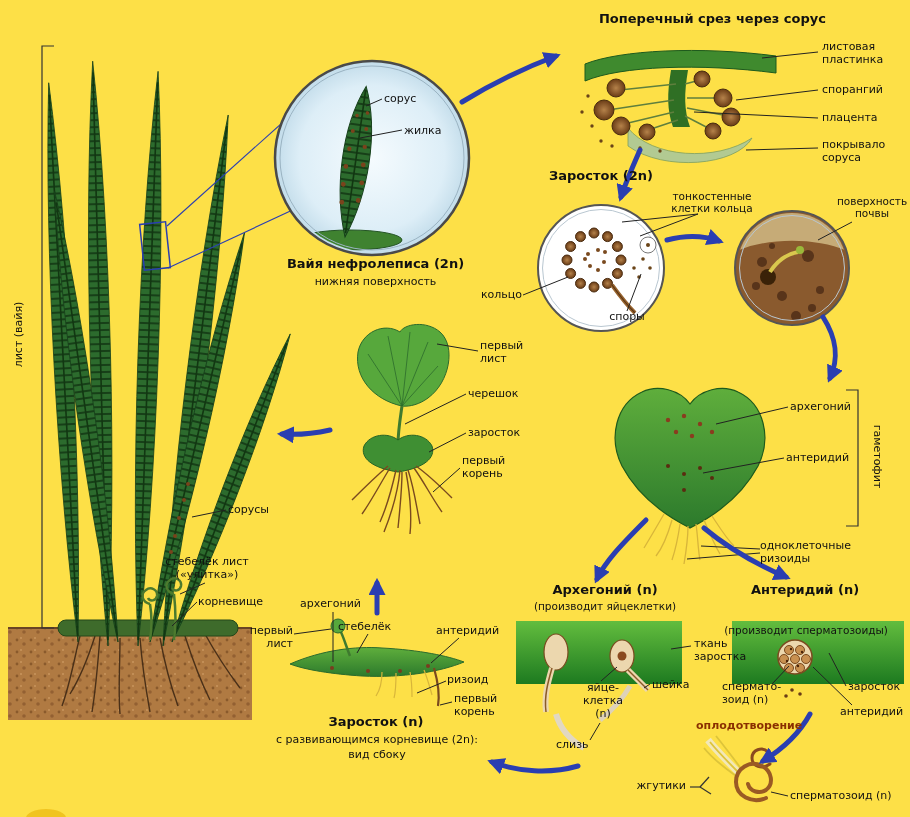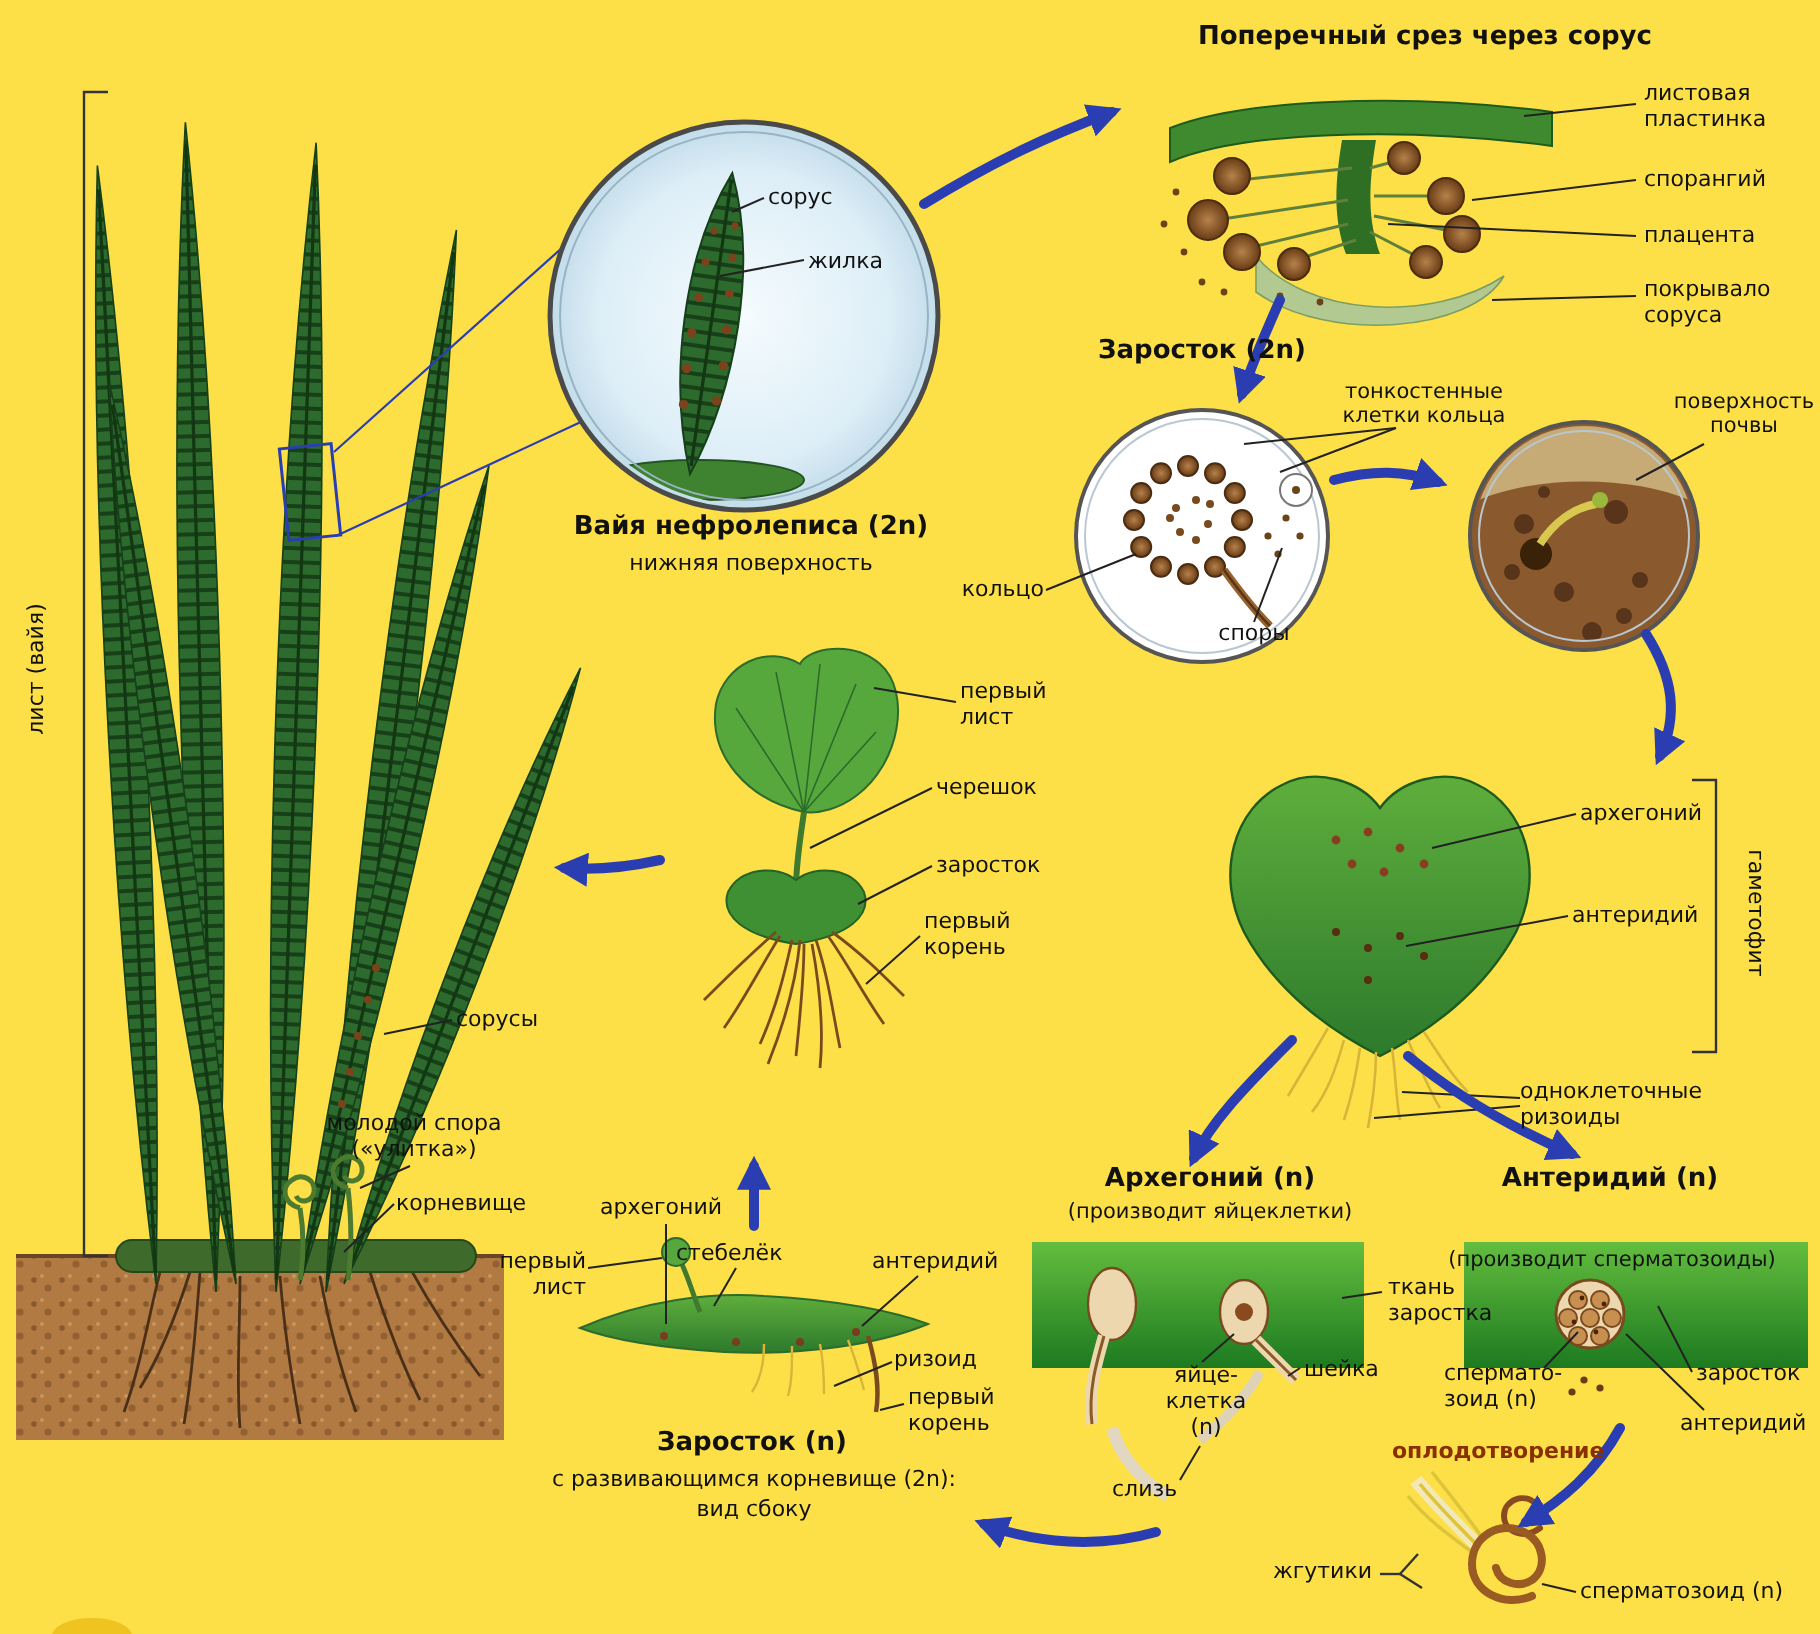--- a/index.html
+++ b/index.html
@@ -438,21 +438,21 @@
 <div class="lbl r" style="left:476px;top:289px;width:46px">кольцо</div>
 <div class="lbl c" style="left:604px;top:311px;width:46px">споры</div>
 
 <div class="lbl hdg c" style="left:268px;top:257px;width:215px">Вайя нефролеписа (2n)</div>
 <div class="lbl c" style="left:268px;top:276px;width:215px">нижняя поверхность</div>
 <div class="lbl" style="left:384px;top:93px;width:50px">сорус</div>
 <div class="lbl" style="left:404px;top:125px;width:50px">жилка</div>
 
 <div class="lbl c" style="left:-27px;top:328px;width:92px;transform:rotate(-90deg)">лист (вайя)</div>
 <div class="lbl" style="left:228px;top:504px;width:60px">сорусы</div>
-<div class="lbl c" style="left:158px;top:556px;width:98px">молодой спора («улитка»)</div>
+<div class="lbl c" style="left:158px;top:556px;width:98px">стебелёк лист («улитка»)</div>
 <div class="lbl" style="left:198px;top:596px;width:72px">корневище</div>
 
 <div class="lbl" style="left:790px;top:401px;width:68px">архегоний</div>
 <div class="lbl" style="left:786px;top:452px;width:68px">антеридий</div>
 <div class="lbl c" style="left:839px;top:450px;width:76px;transform:rotate(90deg)">гаметофит</div>
 <div class="lbl" style="left:760px;top:540px;width:112px">одноклеточные ризоиды</div>
 
 <div class="lbl" style="left:480px;top:340px;width:52px">первый лист</div>
 <div class="lbl" style="left:468px;top:388px;width:60px">черешок</div>
 <div class="lbl" style="left:468px;top:427px;width:60px">заросток</div>

